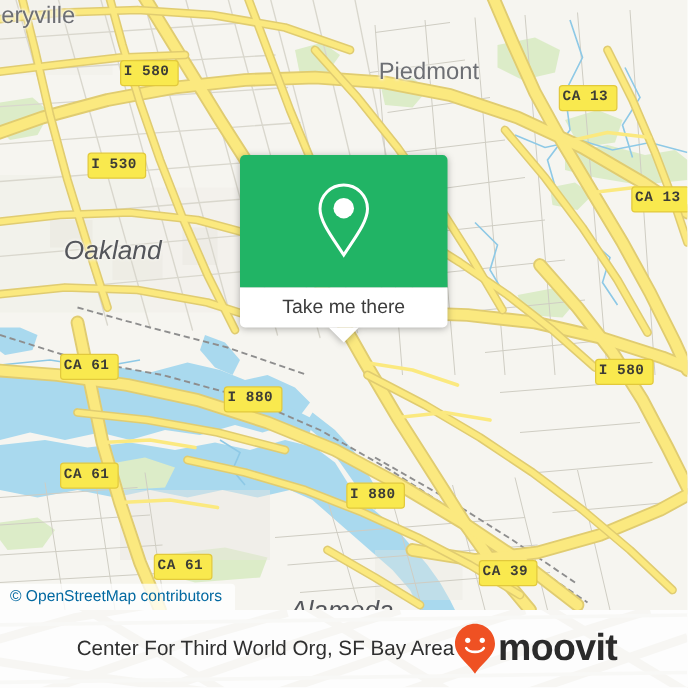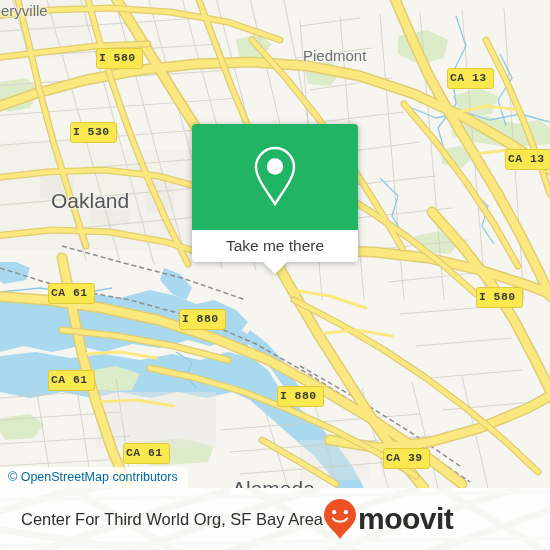--- a/index.html
+++ b/index.html
@@ -48,22 +48,22 @@
   }
 
   
   .place {
     position: absolute;
     color: #6b6b6b;
     white-space: nowrap;
     font-family: "Liberation Sans", sans-serif;
     text-shadow: 0 0 3px #f6f5f0, 0 0 3px #f6f5f0, 0 0 2px #f6f5f0;
   }
-  .place.city-major { font-size: 21px; color: #54565b; }
-  .place.city-mid   { font-size: 15px; color: #6d6f74; }
+  .place.city-major { font-size: 21px; color: #54565b; font-style: italic; }
+  .place.city-mid   { font-size: 19px; color: #6d6f74; }
 
   
   #callout {
     position: absolute;
     left: 192px;
     top: 124px;
     width: 166px;
     filter: drop-shadow(0 1px 3px rgba(0,0,0,0.30));
   }
   #callout-top {
@@ -119,21 +119,21 @@
   
   #footer {
     position: absolute;
     left: 0;
     top: 488px;
     width: 550px;
     height: 62px;
     background: #fdfdfd;
     display: flex;
     align-items: center;
-    justify-content: flex-start;
+    justify-content: center;
     overflow: hidden;
   }
   #footer-watermark {
     position: absolute;
     left: 0; top: 0;
     width: 550px; height: 62px;
     opacity: 0.55;
   }
   #footer-title {
     position: relative;

